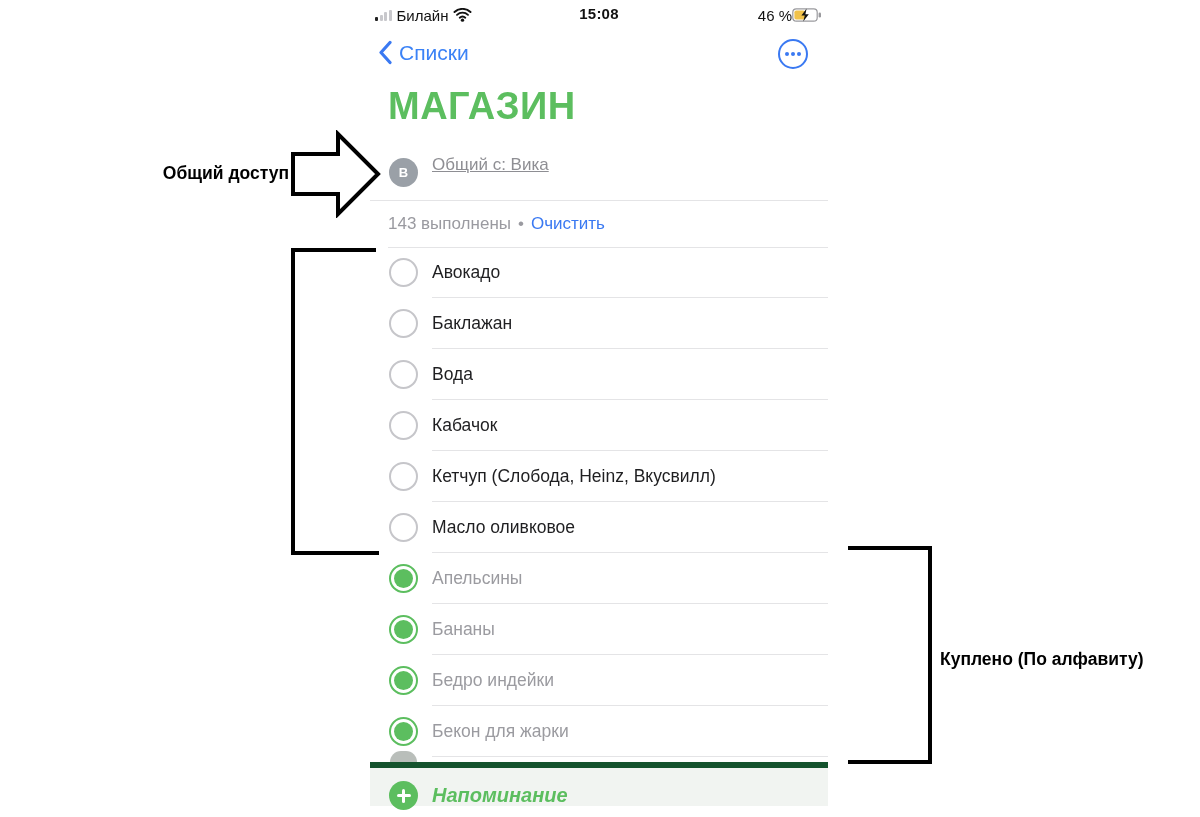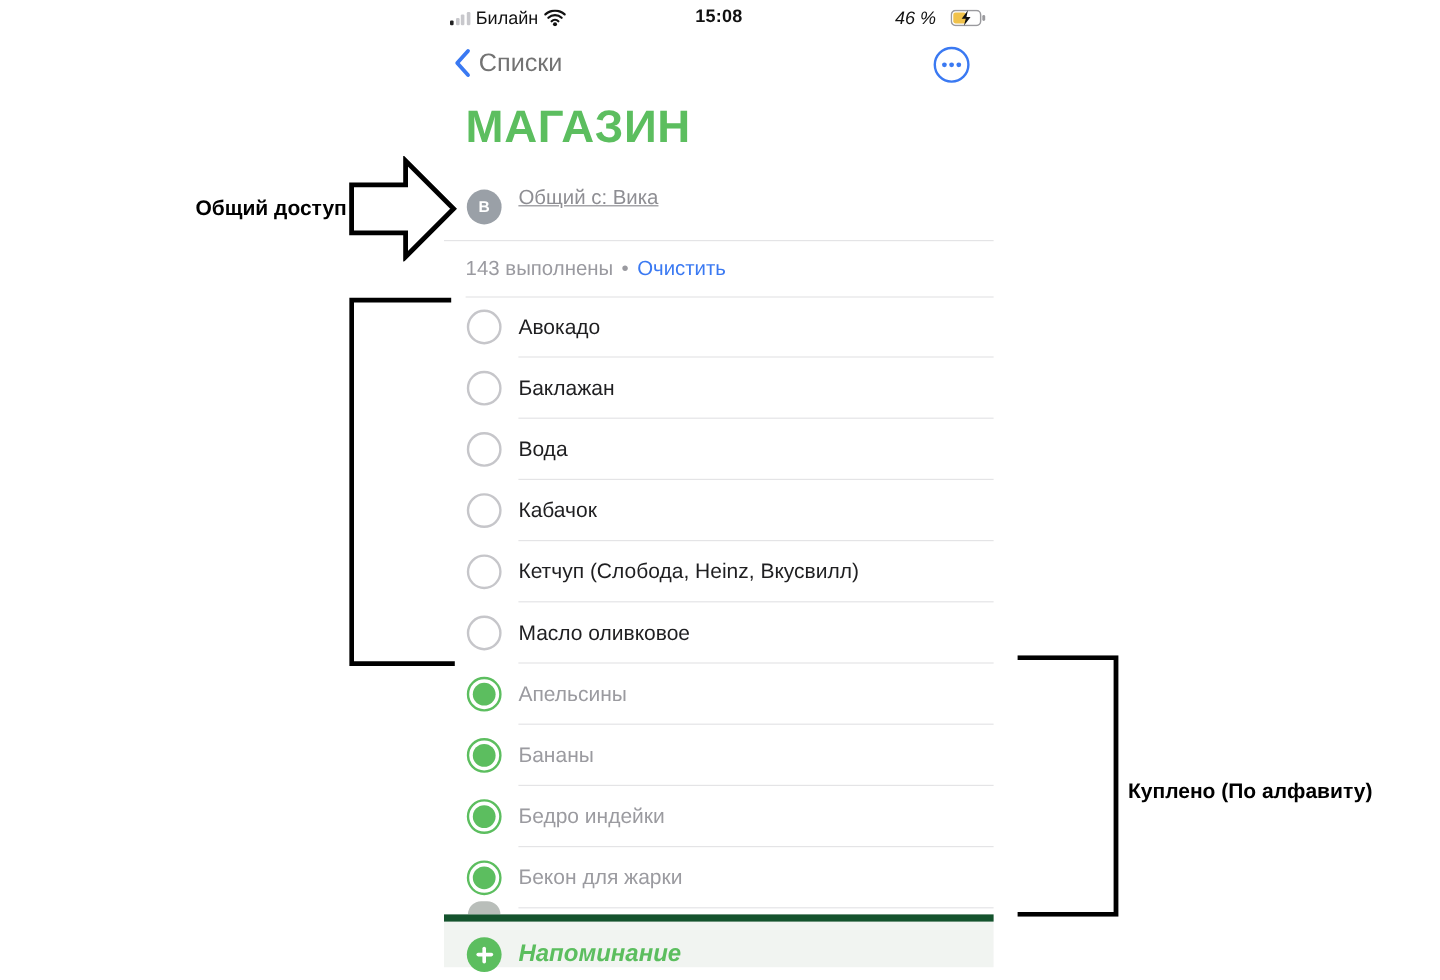--- a/index.html
+++ b/index.html
@@ -14,26 +14,26 @@
   .statusbar { position:absolute; left:0; right:0; top:4px; height:22px; }
   .sb-left { position:absolute; left:5px; top:0; height:22px; display:flex; align-items:center; gap:5px; }
   .signal { display:flex; align-items:flex-end; gap:1.5px; height:11px; }
   .signal i { display:block; width:3px; border-radius:1px; background:#c8c8cc; }
   .signal i:nth-child(1){ height:4px; background:#222; }
   .signal i:nth-child(2){ height:6px; }
   .signal i:nth-child(3){ height:8.5px; }
   .signal i:nth-child(4){ height:11px; }
   .carrier { font-size:15px; color:#121212; }
   .sb-time { position:absolute; left:0; right:0; top:1px; text-align:center; font-size:15px; font-weight:700; color:#121212; letter-spacing:.2px; }
-  .sb-right { position:absolute; right:6px; top:0; height:22px; display:flex; align-items:center; gap:12px;font-style:italic; }
+  .sb-right { position:absolute; right:6px; top:0; height:22px; display:flex; align-items:center; gap:0; }
   .batt-pct { font-size:15px; color:#121212; }
 
   
   .nav { position:absolute; left:0; right:0; top:36px; height:38px; }
-  .back { position:absolute; left:8px; top:4px; display:flex; align-items:center; gap:7px; color:#737373; cursor:pointer; }
+  .back { position:absolute; left:8px; top:4px; display:flex; align-items:center; gap:7px; color:#3b82f6; cursor:pointer; }
   .back-label { font-size:21px; }
   .more { position:absolute; right:20px; top:3px; width:30px; height:30px; border:2px solid #3a79f2; border-radius:50%; background:#fff; display:flex; align-items:center; justify-content:center; cursor:pointer; }
   .more .dots { width:4px; height:4px; border-radius:50%; background:#3a79f2; box-shadow:-6px 0 0 #3a79f2, 6px 0 0 #3a79f2; }
 
   
   .title { position:absolute; left:18px; top:84px; font-size:38px; line-height:44px; font-weight:800; letter-spacing:.5px; color:#5cbe5f; }
   .shared-row { position:absolute; left:0; right:0; top:149px; height:51px; }
   .avatar { position:absolute; left:19px; top:9px; width:29px; height:29px; border-radius:50%; background:#9aa0a7; color:#fff; font-size:13px; font-weight:600; display:flex; align-items:center; justify-content:center; }
   .shared-label { position:absolute; left:62px; top:6px; font-size:17px; color:#8e8e93;text-decoration:underline; }
 

